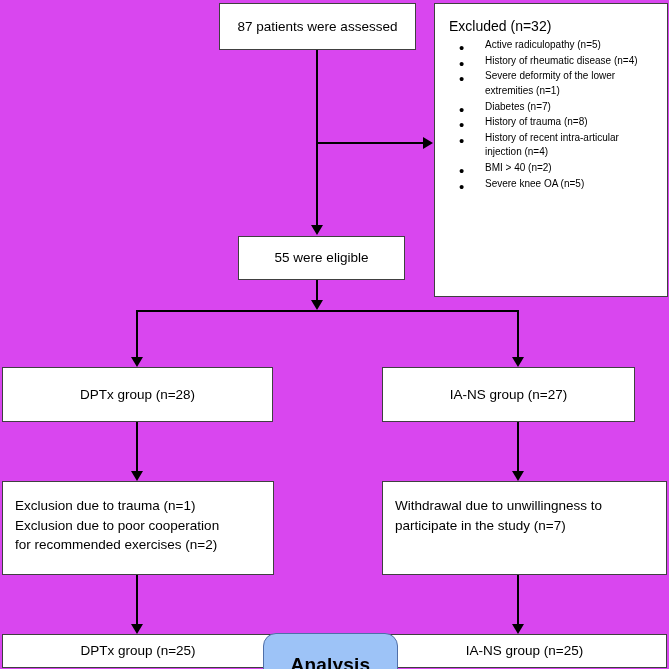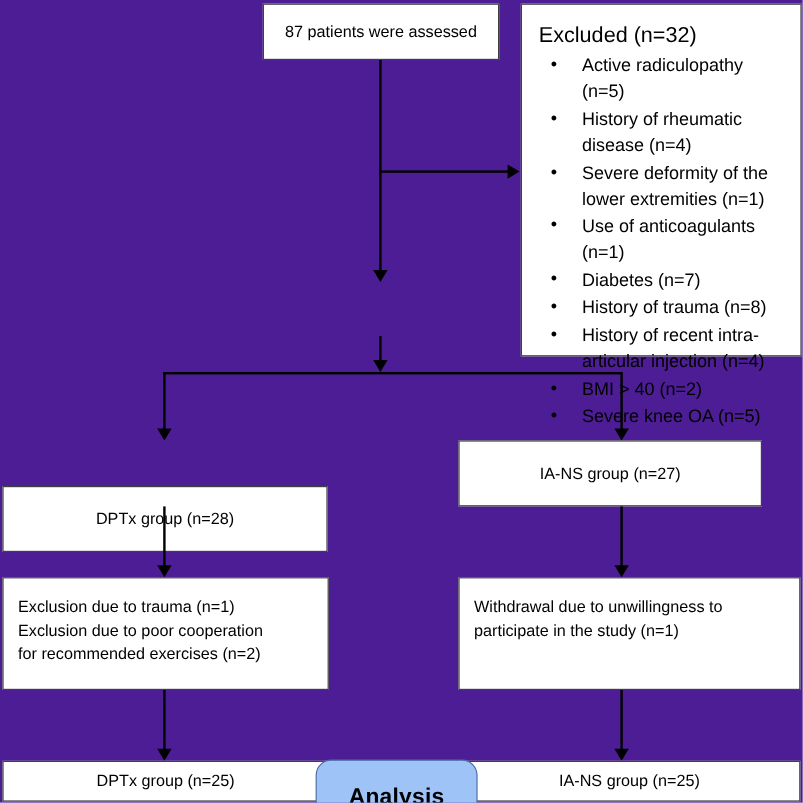--- a/index.html
+++ b/index.html
@@ -4,21 +4,21 @@
 <style>
   html, body {
     margin: 0;
     padding: 0;
     background: #ffffff;
   }
   #flow {
     position: relative;
     width: 669px;
     height: 669px;
-    background: #4c1d95;
+    background: #d946ef;
     font-family: "Liberation Sans", sans-serif;
     color: #000000;
     overflow: hidden;
     text-decoration: underline;
   }
   .box {
     position: absolute;
     box-sizing: border-box;
     border: 1.4px solid #404040;
     background: #ffffff;
@@ -49,33 +49,33 @@
     align-items: center;
     justify-content: center;
     font-size: 19px;
     font-weight: bold;
     letter-spacing: 0.2px;
     color: #000000;
     z-index: 5;
   }
   
   .excl-title {
-    font-size: 18px;
+    font-size: 14px;
     margin: 0 0 2px 0;
   }
   ul.excl {
     list-style: none;
     margin: 0;
     padding: 0;
   }
   ul.excl li {
     position: relative;
     padding-left: 36px;
     margin-bottom: 1px;
-    font-size: 15px;
+    font-size: 10px;
     line-height: 1.46;
   }
   ul.excl li::before {
     content: "\2022";
     position: absolute;
     left: 10px;
     top: -1px;
     font-size: 15px;
   }
   .multiline { white-space: pre-line; }
@@ -112,69 +112,71 @@
     <span>87 patients were assessed</span>
   </div>
 
   <div class="box left" style="left:434px; top:3px; width:234px; height:294px;">
     <div class="inner">
       <div class="excl-title">Excluded (n=32)</div>
       <ul class="excl">
         <li>Active radiculopathy (n=5)</li>
         <li>History of rheumatic disease (n=4)</li>
         <li>Severe deformity of the lower extremities (n=1)</li>
-        <li>Use of anticoagulants (n=1)</li>
         <li>Diabetes (n=7)</li>
         <li>History of trauma (n=8)</li>
         <li>History of recent intra-articular injection (n=4)</li>
         <li>BMI &gt; 40 (n=2)</li>
         <li>Severe knee OA (n=5)</li>
       </ul>
     </div>
   </div>
 
   <div class="ln v" style="left:316px; top:50px; height:178px;"></div>
   <div class="arrow-down" style="left:311px; top:225px;"></div>
 
   <div class="ln h" style="left:316px; top:142px; width:108px;"></div>
   <div class="arrow-right" style="left:423px; top:137px;"></div>
 
+  <div class="box center" style="left:238px; top:236px; width:167px; height:44px;">
+    <span>55 were eligible</span>
+  </div>
 
   <div class="ln v" style="left:316px; top:280px; height:22px;"></div>
   <div class="arrow-down" style="left:311px; top:300px;"></div>
   <div class="ln h" style="left:136px; top:310px; width:382px;"></div>
 
   <div class="ln v" style="left:136px; top:310px; height:50px;"></div>
   <div class="arrow-down" style="left:131px; top:357px;"></div>
 
   <div class="ln v" style="left:517px; top:310px; height:50px;"></div>
   <div class="arrow-down" style="left:512px; top:357px;"></div>
 
-  <div class="box center" style="left:2px; top:367px; width:271px; height:55px;margin-top:38px;">
+  <div class="box center" style="left:2px; top:367px; width:271px; height:55px;">
     <span>DPTx group (n=28)</span>
   </div>
   <div class="box center" style="left:382px; top:367px; width:253px; height:55px;">
     <span>IA-NS group (n=27)</span>
   </div>
 
   <div class="ln v" style="left:136px; top:422px; height:52px;"></div>
   <div class="arrow-down" style="left:131px; top:471px;"></div>
 
   <div class="ln v" style="left:517px; top:422px; height:52px;"></div>
   <div class="arrow-down" style="left:512px; top:471px;"></div>
 
 
   <div class="box left" style="left:2px; top:481px; width:272px; height:94px;">
     <div class="inner multiline" style="padding:14px 10px 0 12px;">Exclusion due to trauma (n=1)
 Exclusion due to poor cooperation
 for recommended exercises (n=2)</div>
   </div>
   <div class="box left" style="left:382px; top:481px; width:285px; height:94px;">
     <div class="inner multiline" style="padding:14px 10px 0 12px;">Withdrawal due to unwillingness to
-participate in the study (n=1)</div>
+participate in the study (n=7)</div>
   </div>
 
   <div class="ln v" style="left:136px; top:575px; height:52px;"></div>
   <div class="arrow-down" style="left:131px; top:624px;"></div>
 
   <div class="ln v" style="left:517px; top:575px; height:52px;"></div>
   <div class="arrow-down" style="left:512px; top:624px;"></div>
 
   <div class="badge" style="left:263px; top:587px; width:135px; height:64px;margin-top:46px;">
     <span>Analysis</span>

